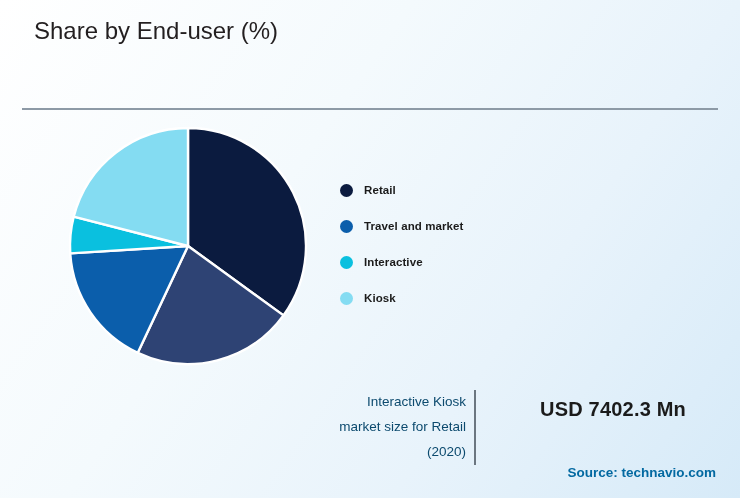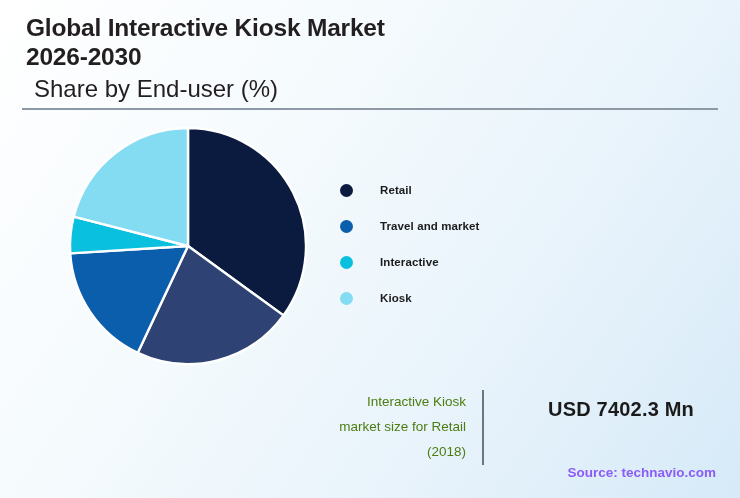--- a/index.html
+++ b/index.html
@@ -65,21 +65,20 @@
   .legend {
     position: absolute;
     left: 340px;
     top: 172px;
     width: 230px;
   }
   .legend-item {
     display: flex;
     align-items: center;
     height: 36px;
-    gap: 16px;
   }
   .legend-swatch {
     width: 13px;
     height: 13px;
     border-radius: 50%;
     flex: 0 0 auto;
     margin-right: 11px;
   }
   .legend-label {
     font-size: 11.5px;
@@ -92,23 +91,23 @@
     position: absolute;
     left: 300px;
     top: 390px;
     width: 420px;
     display: flex;
     align-items: flex-start;
   }
   .callout-left {
     width: 166px;
     text-align: right;
-    padding-right: 16px;
+    padding-right: 8px;
     font-size: 13.5px;
-    color: #4d7c0f;
+    color: #0c4a6e;
     line-height: 1.85;
   }
   .callout-divider {
     width: 2px;
     align-self: stretch;
     min-height: 56px;
     background: #6b7680;
     margin-right: 20px;
   }
   .callout-value {
@@ -118,31 +117,29 @@
     padding-top: 8px;
     letter-spacing: 0.2px;
     margin-left: 44px;
   }
   .source {
     position: absolute;
     right: 24px;
     bottom: 18px;
     font-size: 13.5px;
     font-weight: bold;
-    color: #8b5cf6;
+    color: #0369a1;
   }
 </style>
 </head>
 <body>
 
 <div class="infographic">
 
   <div class="header">
-    <h1 class="title">Global Interactive Kiosk Market
-2026-2030</h1>
     <div class="subtitle">Share by End-user (%)</div>
   </div>
   <div class="header-rule"></div>
 
   <div class="pie-wrap">
     <svg id="pie-svg" width="236" height="236" viewBox="0 0 236 236">
         <path d="M 118 118 L 118.00 0.00 A 118 118 0 0 1 213.46 187.36 Z" fill="#0b1b3f" stroke="#ffffff" stroke-width="2.4" stroke-linejoin="round"></path>
         <path d="M 118 118 L 213.46 187.36 A 118 118 0 0 1 67.76 224.77 Z" fill="#2e4374" stroke="#ffffff" stroke-width="2.4" stroke-linejoin="round"></path>
         <path d="M 118 118 L 67.76 224.77 A 118 118 0 0 1 0.23 125.41 Z" fill="#0b5eab" stroke="#ffffff" stroke-width="2.4" stroke-linejoin="round"></path>
         <path d="M 118 118 L 0.23 125.41 A 118 118 0 0 1 3.71 88.65 Z" fill="#0ac0df" stroke="#ffffff" stroke-width="2.4" stroke-linejoin="round"></path>
@@ -165,21 +162,21 @@
       </div>
       <div class="legend-item">
         <span class="legend-swatch" style="background: rgb(132, 220, 242);"></span>
         <span class="legend-label">Kiosk</span>
       </div>
     </div>
 
   <div class="callout">
     <div class="callout-left">
       <div>Interactive Kiosk</div>
-      <div>market size for Retail (2018)</div>
+      <div>market size for Retail (2020)</div>
     </div>
     <div class="callout-divider"></div>
     <div class="callout-value">USD 7402.3 Mn</div>
   </div>
 
   <div class="source">Source: technavio.com</div>
 
 </div>
 
 </body></html>

